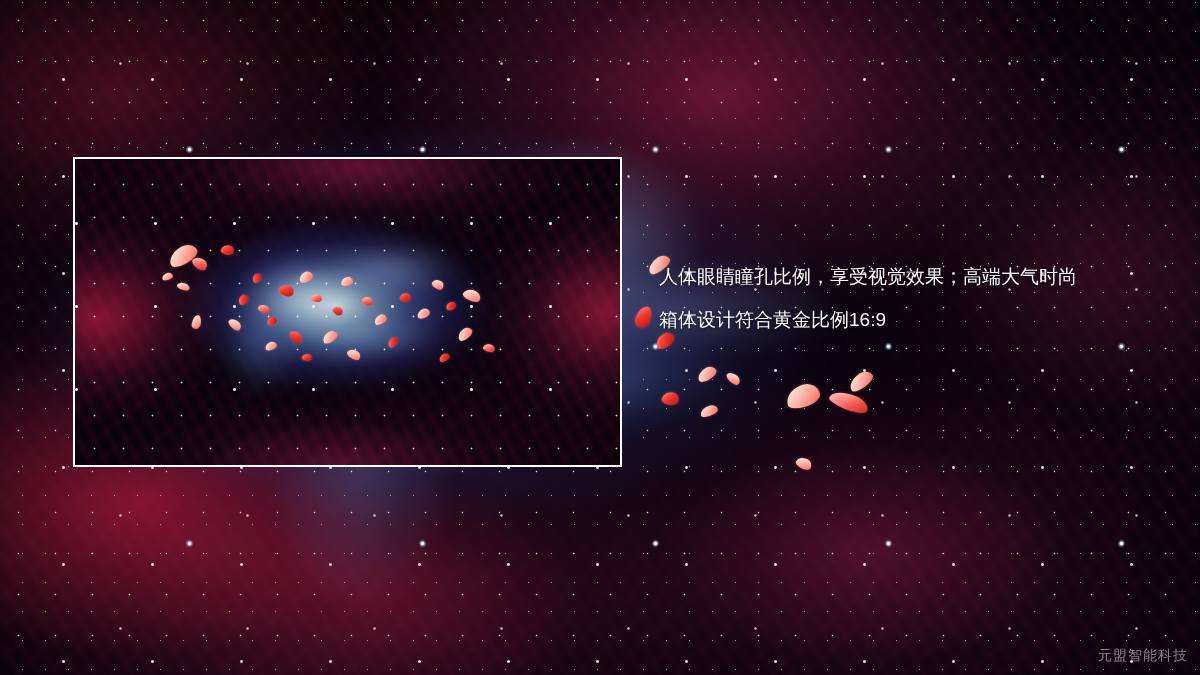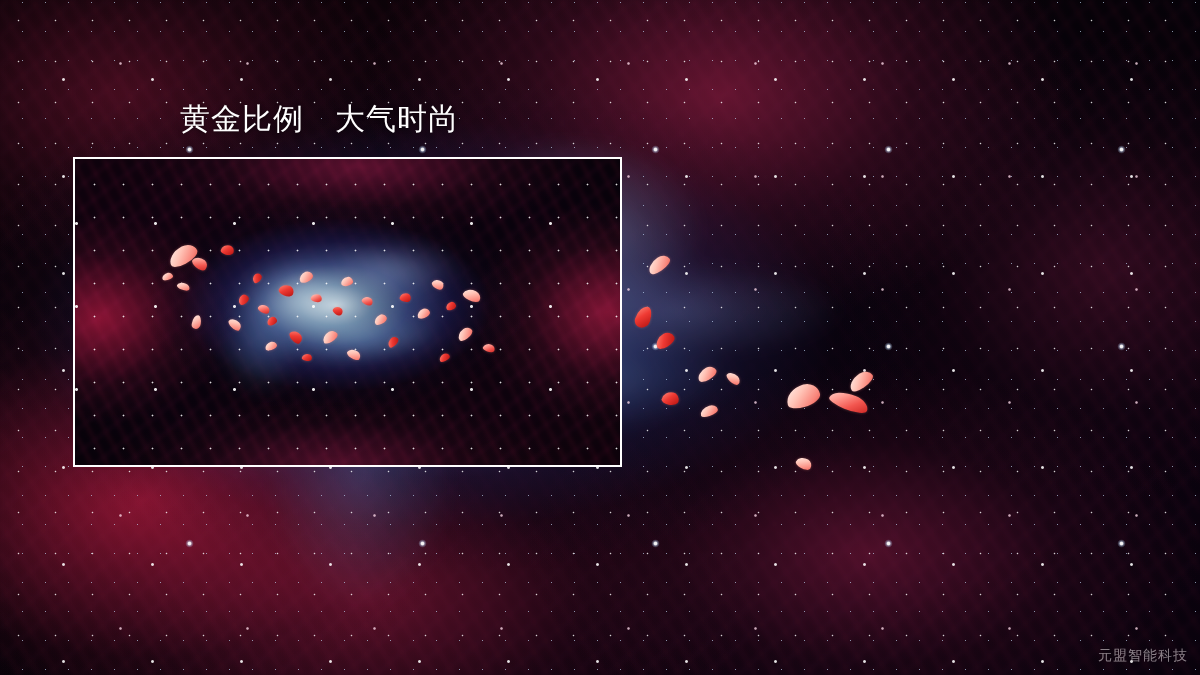--- a/index.html
+++ b/index.html
@@ -290,21 +290,20 @@
       <div class="petal pale" style="width: 15px; height: 9px; transform: rotate(44deg); left: 726px; top: 374px;"></div>
       <div class="petal pale" style="width: 18px; height: 10px; transform: rotate(-18deg); left: 700px; top: 406px;"></div>
       <div class="petal pale" style="width: 34px; height: 22px; transform: rotate(-16deg); left: 786px; top: 385px;"></div>
       <div class="petal" style="width: 40px; height: 16px; transform: rotate(22deg); left: 829px; top: 394px;"></div>
       <div class="petal pale" style="width: 26px; height: 14px; transform: rotate(-34deg); left: 848px; top: 374px;"></div>
       <div class="petal pale" style="width: 16px; height: 11px; transform: rotate(30deg); left: 796px; top: 458px;"></div>
       <div class="petal deep" style="width: 15px; height: 22px; transform: rotate(18deg); left: 636px; top: 306px;"></div>
       <div class="petal deep" style="width: 20px; height: 13px; transform: rotate(-30deg); left: 655px; top: 334px;"></div>
     </div>
 
-  <div class="title">黄金比例　大气时尚</div>
 
   <div class="preview-frame">
     <div class="preview-inner">
       <div class="pv-base"></div>
       <div class="pv-filaments"></div>
       <div class="pv-core"></div>
       <div class="pv-stars"></div>
     <div class="petal pale" style="width: 30px; height: 17px; transform: rotate(-28deg); left: 93px; top: 88px;"></div>
         <div class="petal" style="width: 16px; height: 11px; transform: rotate(40deg); left: 117px; top: 99px;"></div>
         <div class="petal deep" style="width: 13px; height: 10px; transform: rotate(14deg); left: 146px; top: 86px;"></div>
@@ -334,17 +333,19 @@
         <div class="petal pale" style="width: 12px; height: 9px; transform: rotate(36deg); left: 357px; top: 121px;"></div>
         <div class="petal deep" style="width: 10px; height: 8px; transform: rotate(-14deg); left: 371px; top: 143px;"></div>
         <div class="petal pale" style="width: 18px; height: 11px; transform: rotate(26deg); left: 388px; top: 131px;"></div>
         <div class="petal pale" style="width: 16px; height: 10px; transform: rotate(-36deg); left: 382px; top: 170px;"></div>
         <div class="petal" style="width: 12px; height: 8px; transform: rotate(20deg); left: 408px; top: 185px;"></div>
         <div class="petal deep" style="width: 11px; height: 7px; transform: rotate(-24deg); left: 364px; top: 195px;"></div>
       </div>
   </div>
 
   <div class="body-copy">
+    <div class="body-line">人体眼睛瞳孔比例，享受视觉效果，高端大气时尚</div>
+    <div class="body-line">箱体设计符合黄金比例16:9</div>
   </div>
 
   <div class="watermark">元盟智能科技</div>
 
 </div>
 
 </body></html>

